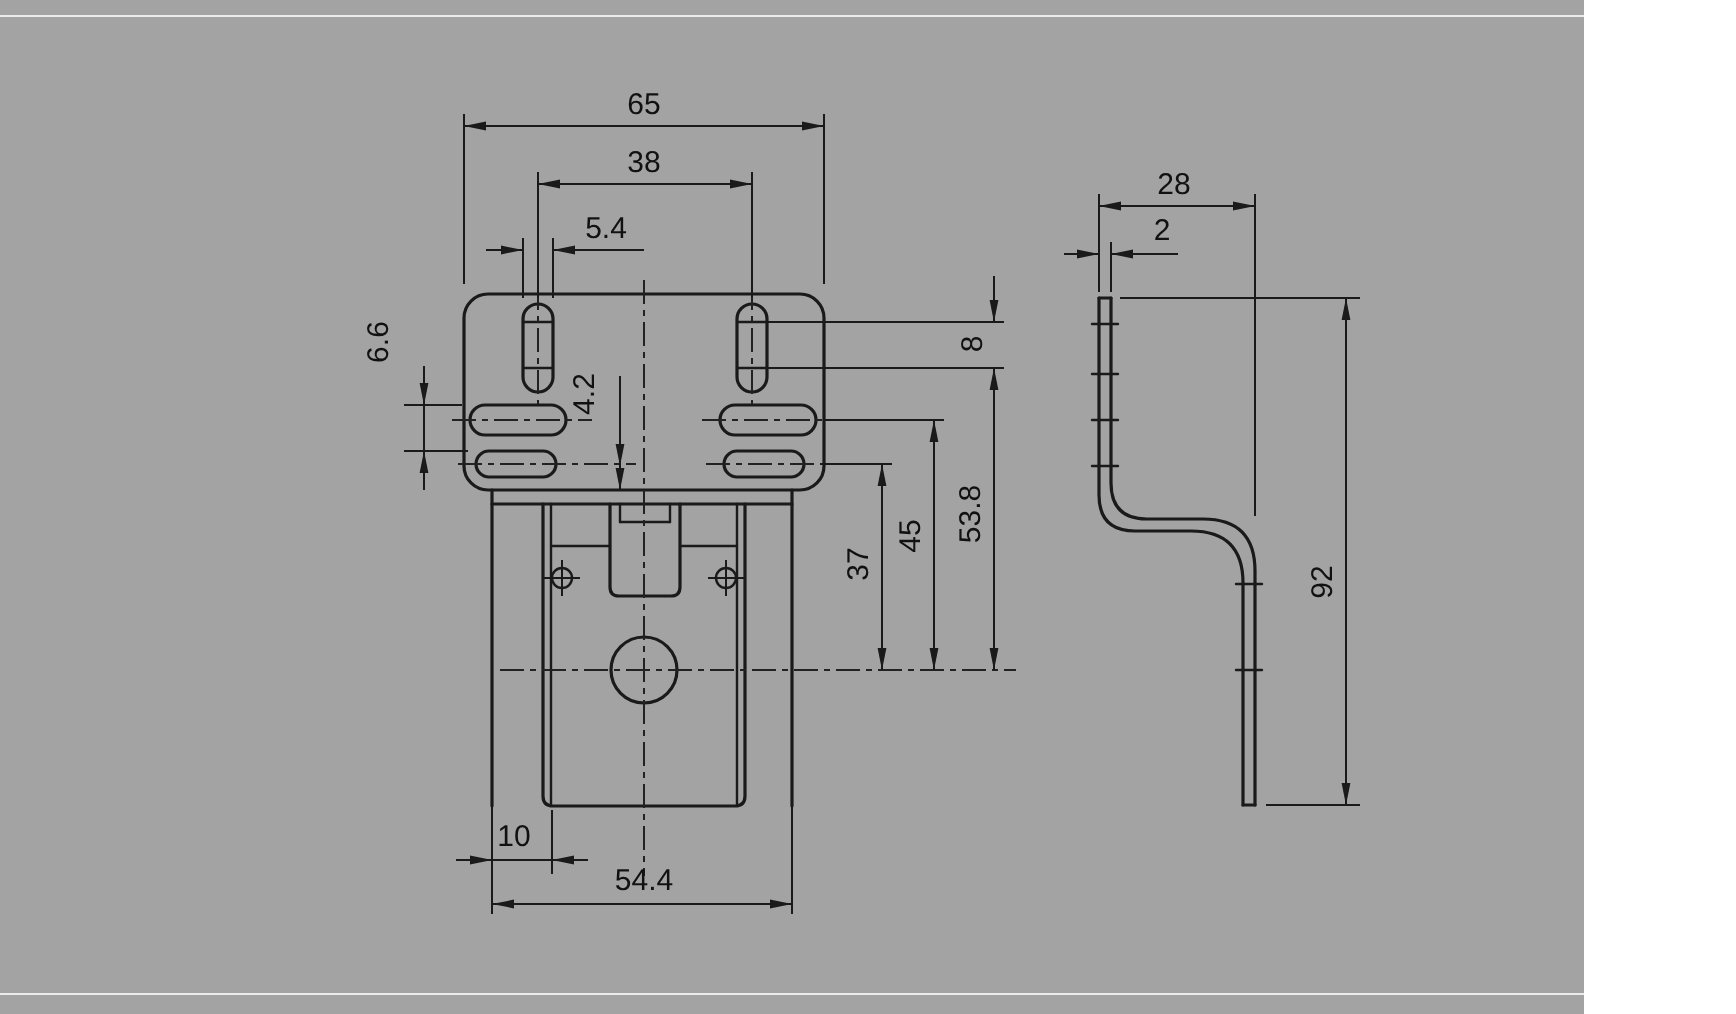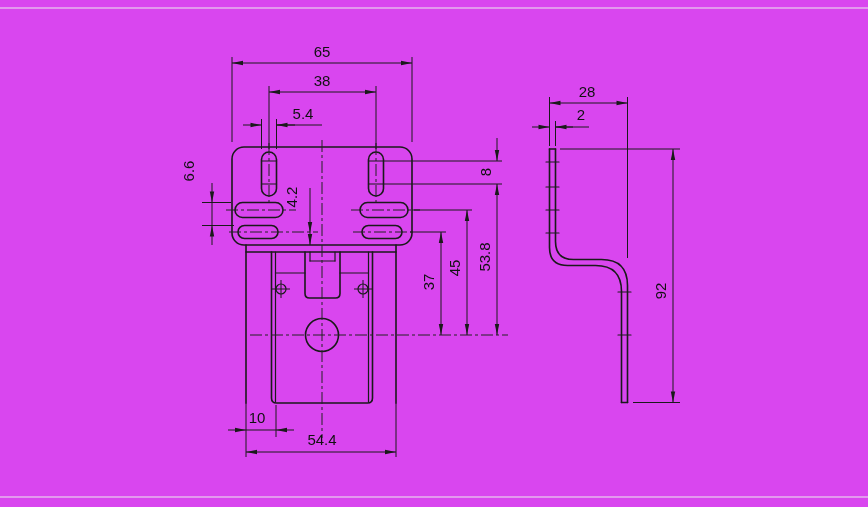--- a/index.html
+++ b/index.html
@@ -1,19 +1,19 @@
 <!DOCTYPE html>
 <html><head>
 <meta charset="utf-8">
 <style>
   html,body{margin:0;padding:0;background:#ffffff;}
   .page{
     position:relative;
-    width:868px;height:507px;
-    background:#d946ef;
+    width:792px;height:507px;
+    background:#a3a3a3;
     font-family:"Liberation Sans", sans-serif;
     overflow:hidden;
   }
   svg{display:block;}
   .obj{stroke:#1a1a1a;stroke-width:1.6;fill:none;stroke-linecap:round;}
   .obj2{stroke:#1a1a1a;stroke-width:1.2;fill:none;stroke-linecap:round;}
   .thin{stroke:#1a1a1a;stroke-width:1;fill:none;}
   .cl{stroke:#222222;stroke-width:1;fill:none;stroke-dasharray:12 3 3 3;}
   .pageline{stroke:#ececec;stroke-width:1;}
   .dim-text{font:15px "Liberation Sans", sans-serif;fill:#111111;}

